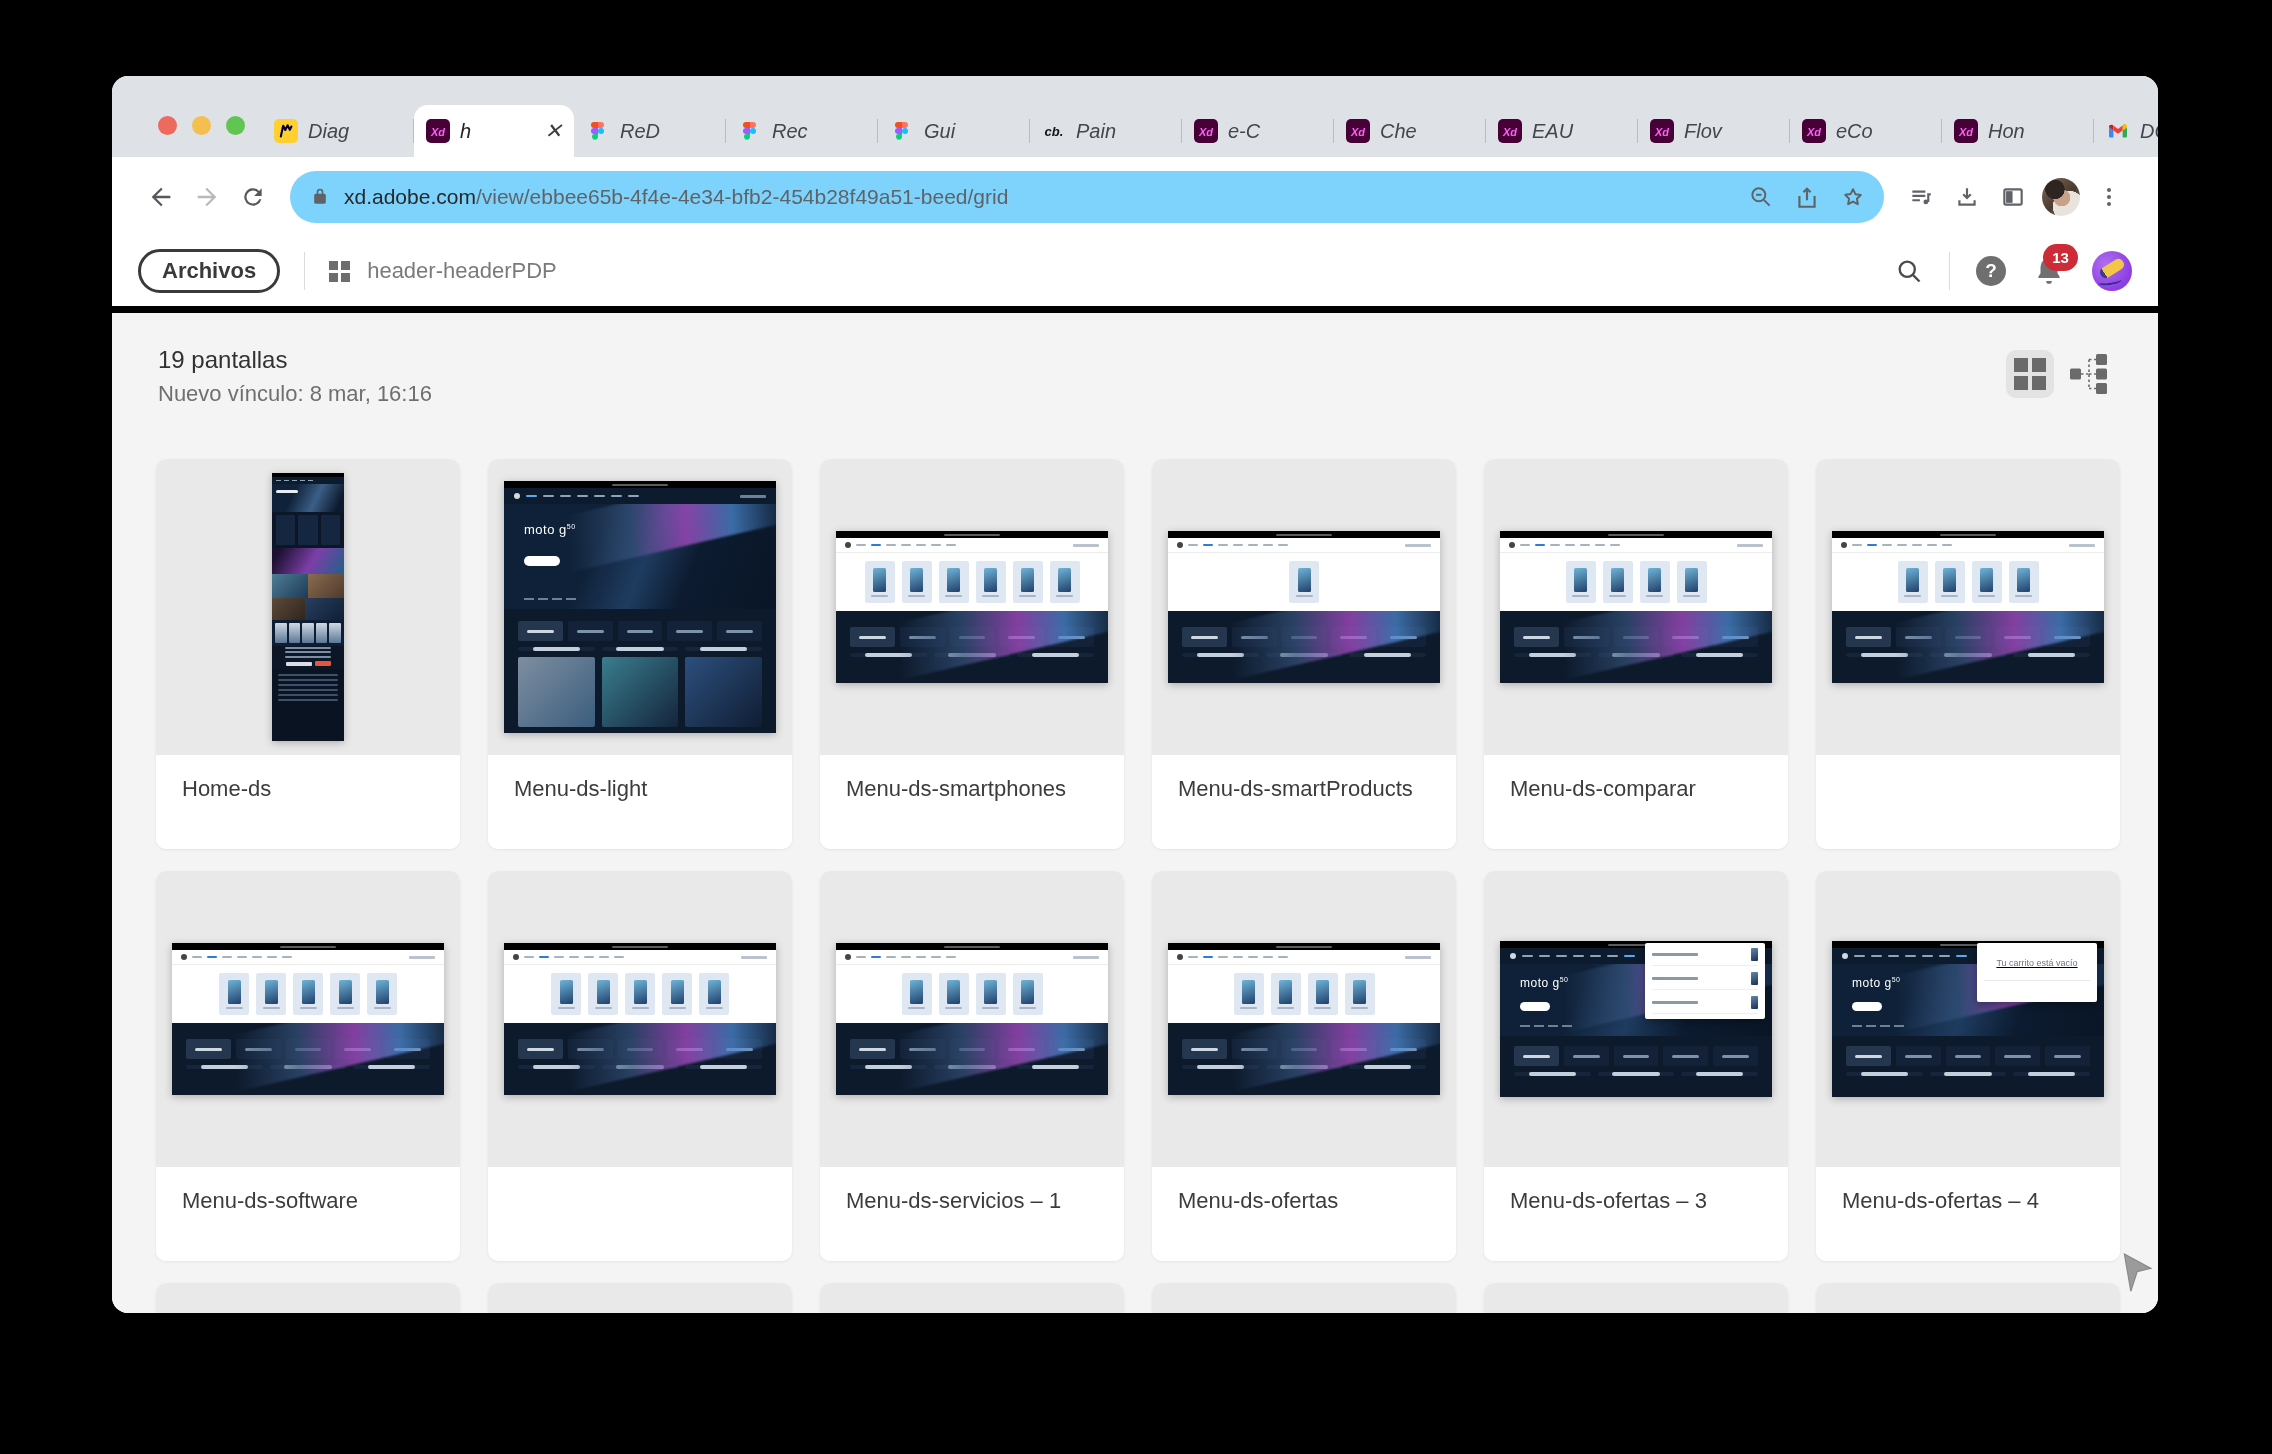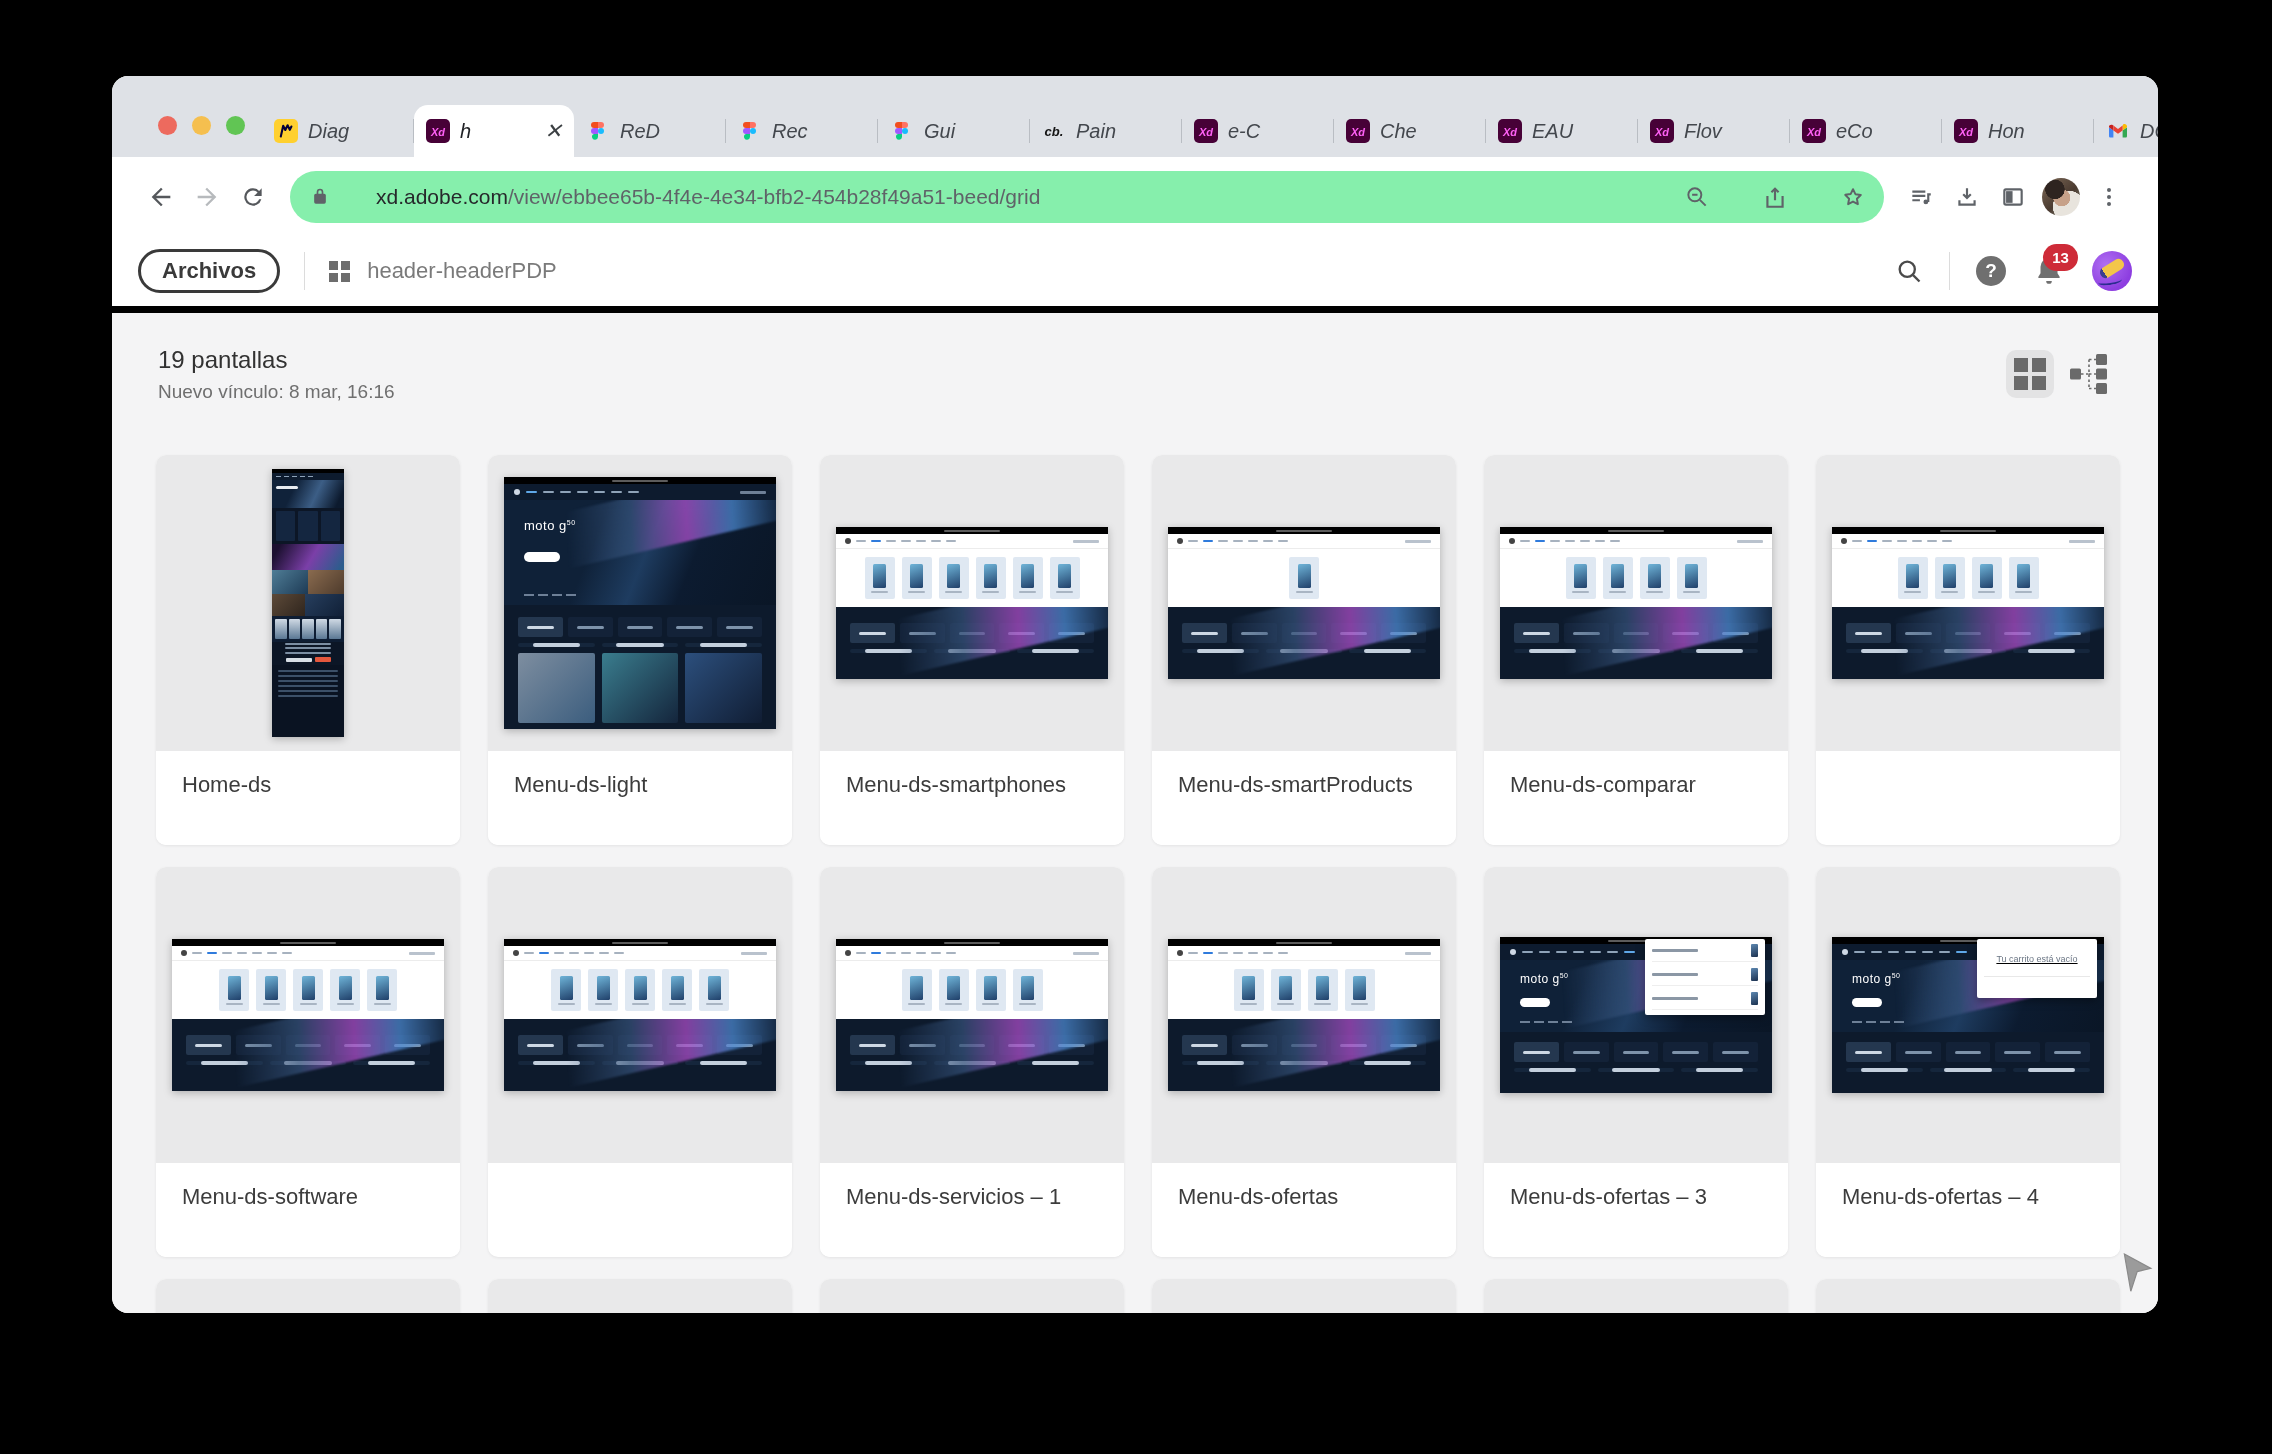--- a/index.html
+++ b/index.html
@@ -17,22 +17,22 @@
   .tab.active{width:136px;background:#fff;border-radius:14px 14px 0 0;}
   .favicon{width:24px;height:24px;flex:none;}
   .favicon svg{width:24px;height:24px;display:block;}
   .tab-label{font-size:20px;color:#43474d;white-space:nowrap;overflow:hidden;flex:1;}
   .tab.active .tab-label{color:#1f2125;}
   .tab-close{flex:none;font-size:21px;color:#3c4043;line-height:1;padding-bottom:2px;}
 
   
   .toolbar{height:79px;background:#fff;display:flex;align-items:center;padding:0 26px;}
   .tb-btn{width:46px;height:46px;display:grid;place-items:center;border-radius:50%;flex:none;}
-  .urlbar{flex:1;height:52px;background:#86efac;border-radius:26px;display:flex;align-items:center;
-          padding:0 8px 0 20px;margin:0 14px;min-width:0;gap:32px;}
+  .urlbar{flex:1;height:52px;background:#7dd3fc;border-radius:26px;display:flex;align-items:center;
+          padding:0 8px 0 20px;margin:0 14px;min-width:0;}
   .url-text{flex:1;font-size:21px;white-space:nowrap;overflow:hidden;margin-left:14px;min-width:0;}
   .url-domain{color:#26282b;}
   .url-path{color:#5f6368;}
   .avatar-photo{width:38px;height:38px;border-radius:50%;flex:none;margin:0 6px;
     background:
       radial-gradient(circle at 34% 30%,#2e2420 0 26%,transparent 27%),
       radial-gradient(circle at 52% 52%,#c7a189 0 30%,transparent 31%),
       radial-gradient(circle at 70% 75%,#e8e4dd 0 40%,transparent 41%),
       linear-gradient(140deg,#7d6a58,#4a3a30 55%,#9aa48f);}
 
@@ -53,21 +53,21 @@
              background:radial-gradient(circle at 35% 35%,#b06ff2,#8d3ee0 70%);}
   .xd-avatar .pencil{position:absolute;left:7px;top:12px;width:26px;height:11px;border-radius:5px;
              background:linear-gradient(90deg,#3b3f8f 0 16%,#f3c64a 16%);transform:rotate(-32deg);}
   .xd-avatar .squig{position:absolute;left:6px;top:26px;width:24px;height:6px;
              border-bottom:2px solid #2a2d8f;border-radius:50%;transform:rotate(-8deg);}
 
   
   .content{position:relative;height:1007px;background:#f4f4f5;padding:0 44px;overflow:hidden;box-sizing:border-box;}
   .content-head{display:flex;align-items:flex-start;padding-top:33px;}
   .count-title{font-size:24px;color:#323232;margin:0 0 7px 2px;font-weight:normal;}
-  .count-sub{font-size:19px;color:#6f6f6f;margin-left:2px;}
+  .count-sub{font-size:22px;color:#6f6f6f;margin-left:2px;}
   .view-toggles{margin-left:auto;display:flex;align-items:center;gap:12px;margin-top:4px;}
   .gridview-btn{width:48px;height:48px;background:#e3e3e4;border-radius:10px;display:grid;place-items:center;}
   .gridview-glyph{display:grid;grid-template-columns:14px 14px;grid-gap:4px;}
   .gridview-glyph i{width:14px;height:14px;background:#6a6a6a;display:block;}
   .flowview-btn{width:48px;height:48px;display:grid;place-items:center;}
 
   .grid{display:grid;grid-template-columns:repeat(6,304px);gap:22px 28px;margin-top:52px;}
   .card{width:304px;height:390px;border-radius:10px;overflow:hidden;background:#fff;
         box-shadow:0 1px 3px rgba(0,0,0,.07);display:flex;flex-direction:column;}
   .thumb-holder{height:296px;background:#e9e9ea;display:flex;align-items:center;justify-content:center;flex:none;}

